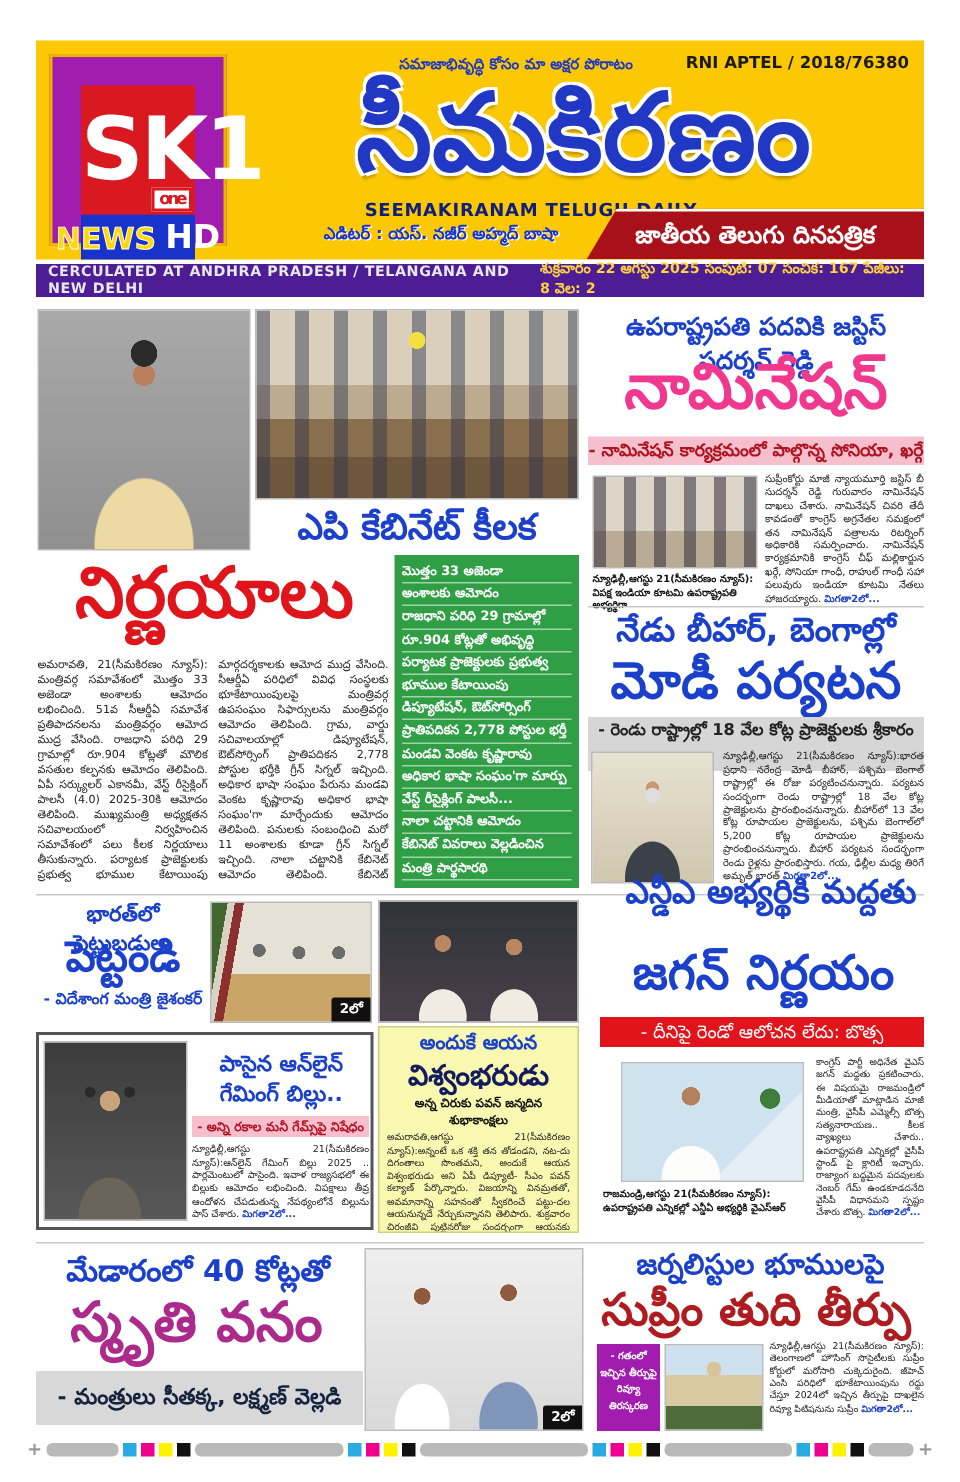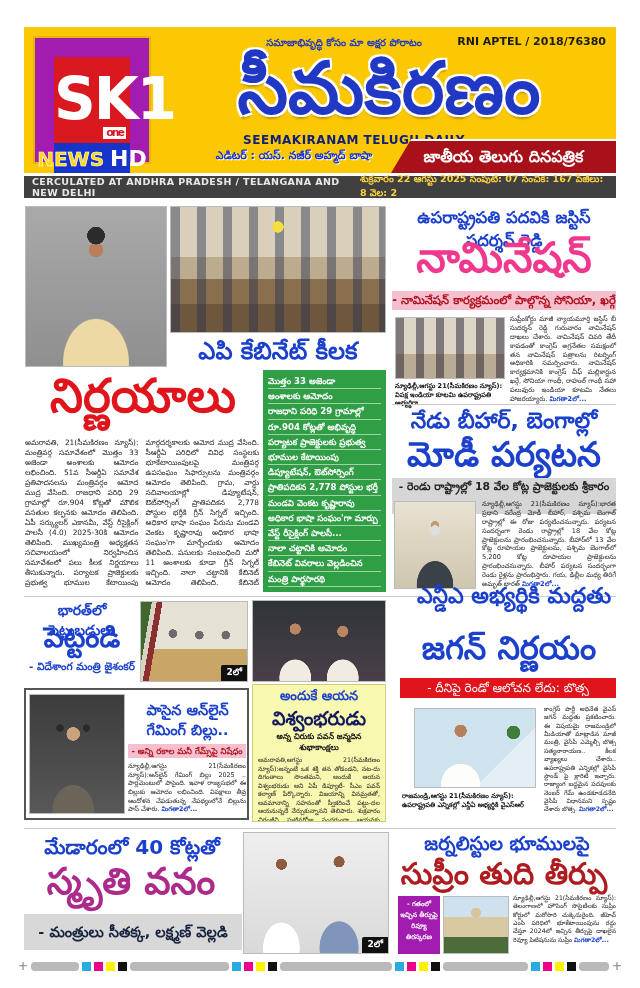--- a/index.html
+++ b/index.html
@@ -19,21 +19,21 @@
   #rni{right:10px;top:8px;color:#1b1b1b;font-size:11px;font-weight:bold;margin-left:43px;}
   #tagline{left:195px;top:10px;width:250px;text-align:center;color:#2038c4;font-size:10px;font-weight:bold;}
   #mast-title{left:130px;top:18px;width:470px;text-align:center;color:#2038c4;font-size:72px;font-weight:bold;
      line-height:86px;text-shadow:-2px -2px 0 #fff,2px -2px 0 #fff,-2px 2px 0 #fff,2px 2px 0 #fff,0 4px 2px rgba(0,0,0,.25);}
   #mast-sub{left:200px;top:106px;width:260px;text-align:center;color:#10207a;font-size:12px;font-weight:bold;letter-spacing:.5px;}
   #mast-editor{left:150px;top:122px;width:240px;text-align:center;color:#1733c9;font-size:11px;font-weight:bold;
      text-shadow:1px 1px 0 #fff;}
   #ribbon{right:0;bottom:0;width:225px;height:32px;background:#a8111a;color:#fff;font-size:16px;font-weight:bold;
      line-height:32px;text-align:center;clip-path:polygon(9% 0,100% 0,100% 100%,0 100%);border-top:2px solid #fff;}
   
-  #dateline{left:24px;top:176px;width:592px;height:22px;background:#404040;display:flex;align-items:center;
+  #dateline{left:24px;top:176px;width:592px;height:22px;background:#4c1d95;display:flex;align-items:center;
      justify-content:space-between;box-sizing:border-box;padding:0 8px;}
   #circ{color:#e8e8e8;font-size:9.5px;font-weight:bold;letter-spacing:.4px;}
   #issue{color:#ffd23f;font-size:9.5px;font-weight:bold;}
   
   .photo{box-sizing:border-box;border:1px solid #bbb;}
   .kicker{color:#1b41cc;font-weight:bold;text-align:center;}
   .body-txt{color:#222;text-align:justify;line-height:1.35;}
   .more-link{color:#1b41cc;font-weight:bold;}
   .caption{color:#111;font-weight:bold;line-height:1.3;}
   .divider{background:#c9c9c9;}

